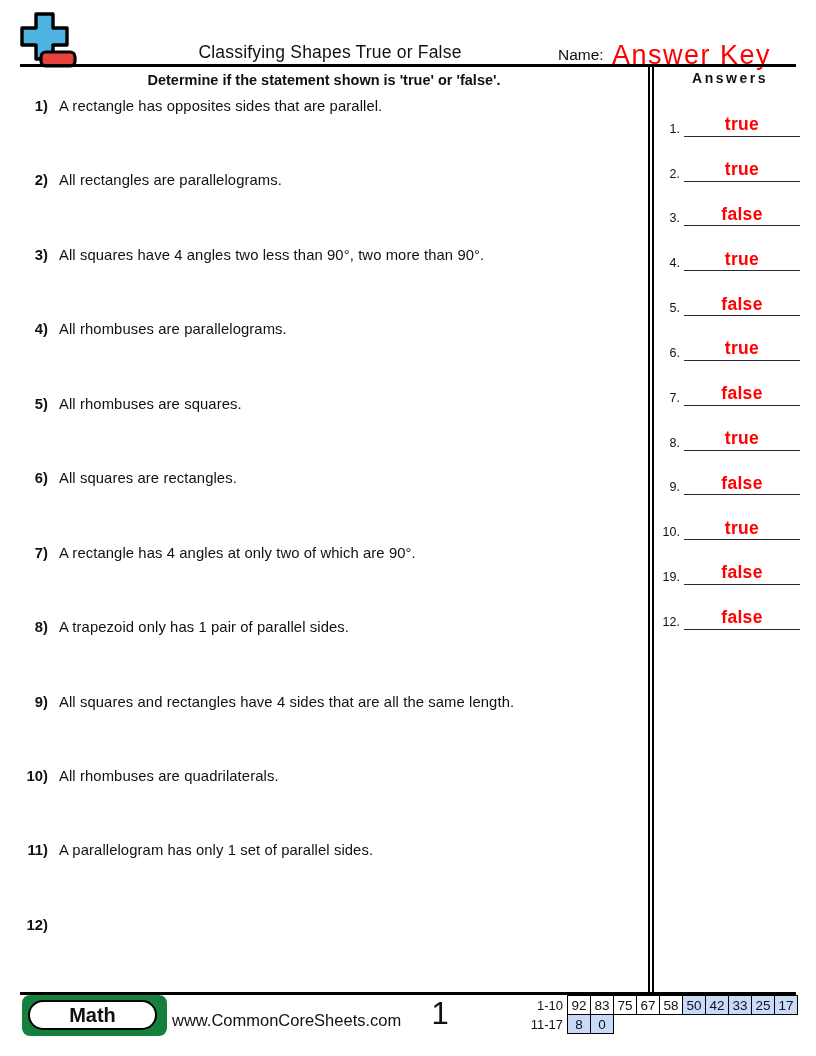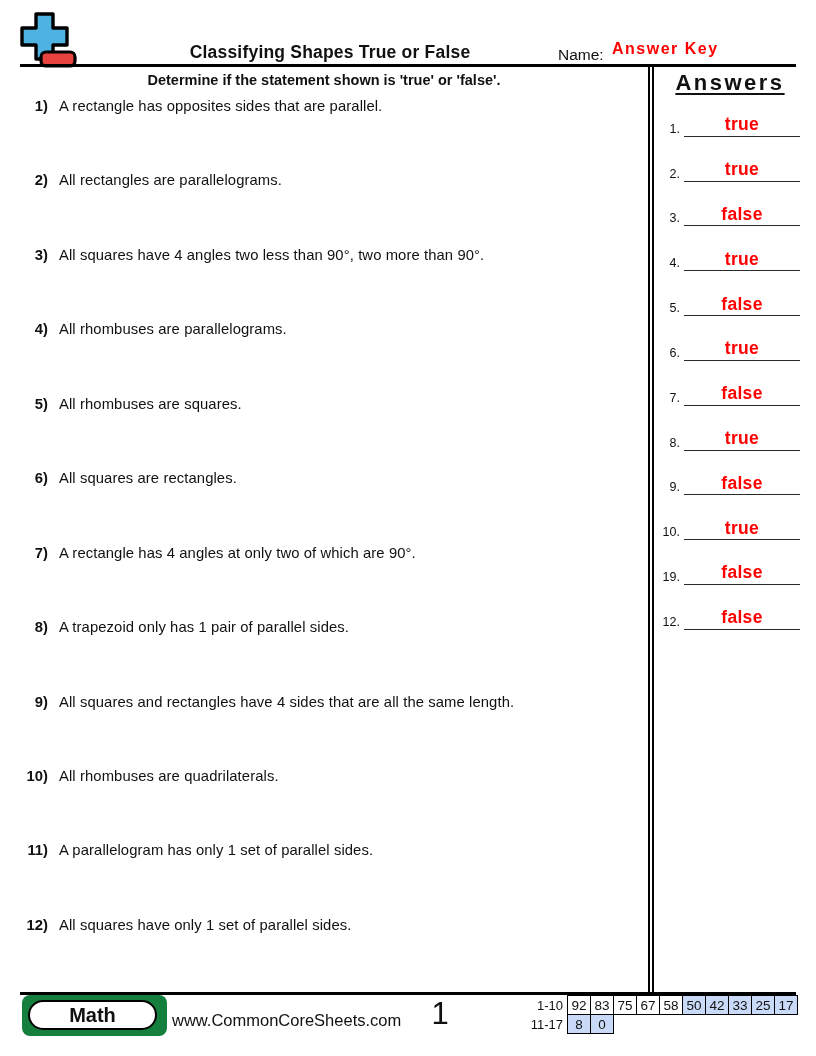--- a/index.html
+++ b/index.html
@@ -10,44 +10,44 @@
     --ink:#111;
   }
   *{box-sizing:border-box;margin:0;padding:0;}
   html,body{background:#fff;}
   body{font-family:"Liberation Sans","DejaVu Sans",sans-serif;color:var(--ink);}
   .page{position:relative;width:816px;height:1056px;background:#fff;overflow:hidden;margin:0 auto;}
 
   
   .logo{position:absolute;left:19px;top:12px;width:60px;height:58px;}
   .title{position:absolute;left:140px;top:42px;width:380px;text-align:center;
-         font-size:17.5px;font-weight:700;letter-spacing:.2px;}
+         font-size:17.5px;font-weight:400;letter-spacing:.2px;}
   .name-label{position:absolute;left:558px;top:46px;font-size:15.5px;}
-  .answer-key{position:absolute;left:612px;top:40px;font-size:16px;font-weight:bold;
+  .answer-key{position:absolute;left:612px;top:40px;font-size:27px;font-weight:normal;
               color:var(--red);letter-spacing:1.5px;}
   .header-line{position:absolute;left:20px;right:20px;top:64px;height:3px;background:#000;}
 
   
   .instruction{position:absolute;left:24px;top:72px;width:600px;font-size:14.5px;font-weight:bold;text-align:center;}
 
   
   .divider{position:absolute;left:648px;top:67px;height:925px;width:6px;
            border-left:2px solid #000;border-right:2px solid #000;}
 
   
   .questions{position:absolute;left:20px;top:96px;width:624px;}
   .q-row{position:relative;height:74.45px;display:flex;align-items:flex-start;}
   .q-num{width:28px;min-width:28px;text-align:right;font-weight:bold;font-size:14.8px;
          padding-top:2px;}
   .q-text{padding-left:11px;padding-top:2px;font-size:14.8px;letter-spacing:.1px;}
 
   
   .answers-title{position:absolute;left:658px;top:70px;width:144px;text-align:center;
-                 font-size:22px;font-weight:bold;letter-spacing:2.5px;
-                 text-decoration:underline;text-underline-offset:3px;}
+                 font-size:14px;font-weight:bold;letter-spacing:2.5px;
+                 text-underline-offset:3px;}
   .answers-list{position:absolute;left:654px;top:100px;width:152px;}
   .ans-row{position:relative;height:44.82px;}
   .ans-num{position:absolute;left:4px;bottom:9px;font-size:12.5px;width:22px;text-align:right;}
   .ans-line{position:absolute;left:30px;right:6px;bottom:8px;height:30px;
             border-bottom:1.8px solid #2a2a2a;display:flex;align-items:flex-end;justify-content:center;}
   .ans-value{color:var(--red);font-weight:bold;font-size:17.5px;line-height:1;
              padding-bottom:2px;letter-spacing:.3px;}
 
   
   .footer-line{position:absolute;left:20px;right:20px;top:992px;height:2.5px;background:#000;}
@@ -139,21 +139,20 @@
         <div class="q-text">All rhombuses are quadrilaterals.</div>
       </div>
 
       <div class="q-row">
         <div class="q-num">11)</div>
         <div class="q-text">A parallelogram has only 1 set of parallel sides.</div>
       </div>
 
       <div class="q-row">
         <div class="q-num">12)</div>
-        <div class="q-text">All squares have only 1 set of parallel sides.</div>
       </div>
     </div>
 
   <div class="answers-title">Answers</div>
   <div class="answers-list">
 
       <div class="ans-row">
         <div class="ans-num">1.</div>
         <div class="ans-line">
           <span class="ans-value">true</span>

